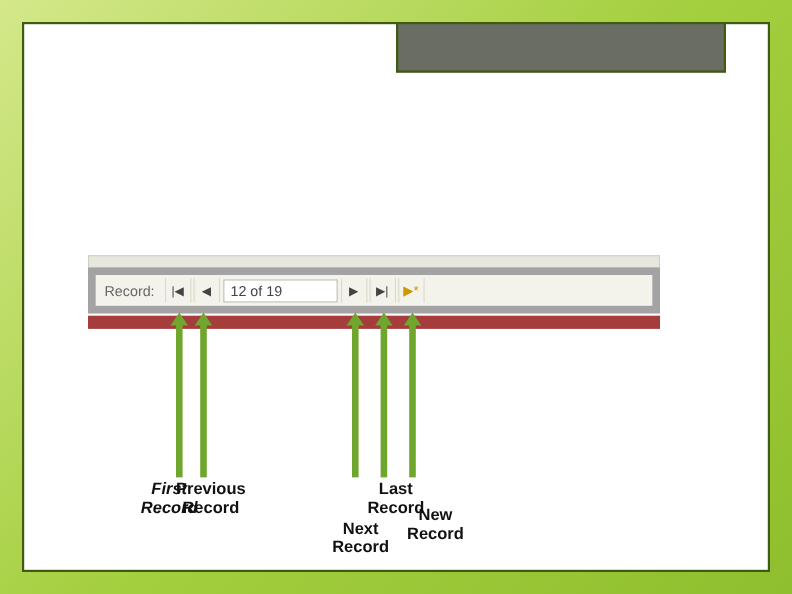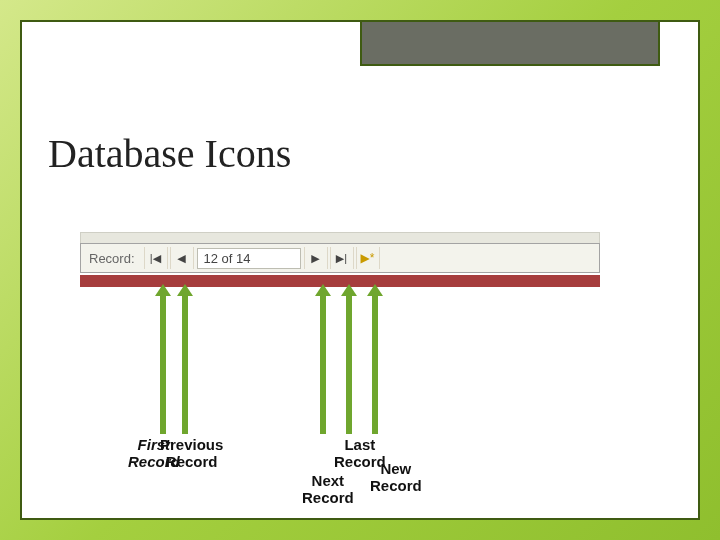--- a/index.html
+++ b/index.html
@@ -65,21 +65,21 @@
     height: 10px;
     background: #e7e7de;
     border: 1px solid #cfcfc5;
     border-bottom: none;
   }
   .nav-bar {
     display: flex;
     align-items: center;
     height: 28px;
     background: #f3f3ec;
-    border: 1px solid #a3a3a3;
+    border: 7px solid #a3a3a3;
     font-size: 13px;
     color: #555;
   }
   .nav-label {
     padding: 0 8px;
     color: #666;
   }
   .nav-btn {
     width: 22px;
     height: 22px;
@@ -141,29 +141,28 @@
   }
 </style>
 </head>
 <body>
 
 <div class="slide">
   <div class="outer-border"></div>
   <div class="inner-white"></div>
   <div class="title-tab"></div>
 
-  <div class="slide-title">Database Icons</div>
 
   <div class="nav-wrap">
     <div class="nav-top-shade"></div>
     <div class="nav-bar">
       <span class="nav-label">Record:</span>
       <span class="nav-btn">|◀</span>
       <span class="nav-btn">◀</span>
-      <span class="nav-count">12 of 14</span>
+      <span class="nav-count">12 of 19</span>
       <span class="nav-btn">▶</span>
       <span class="nav-btn">▶|</span>
       <span class="nav-btn nav-new">▶*</span>
     </div>
     <div class="red-strip"></div>
   </div>
 
   <div class="arrow" style="left:160px; top:294px; height:140px;"></div>
   <div class="arrow" style="left:182px; top:294px; height:140px;"></div>
   <div class="arrow" style="left:320px; top:294px; height:140px;"></div>

